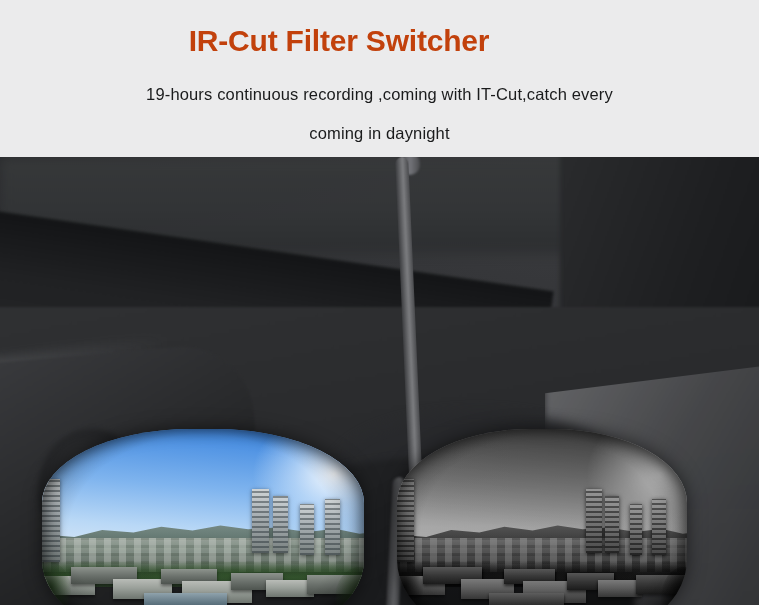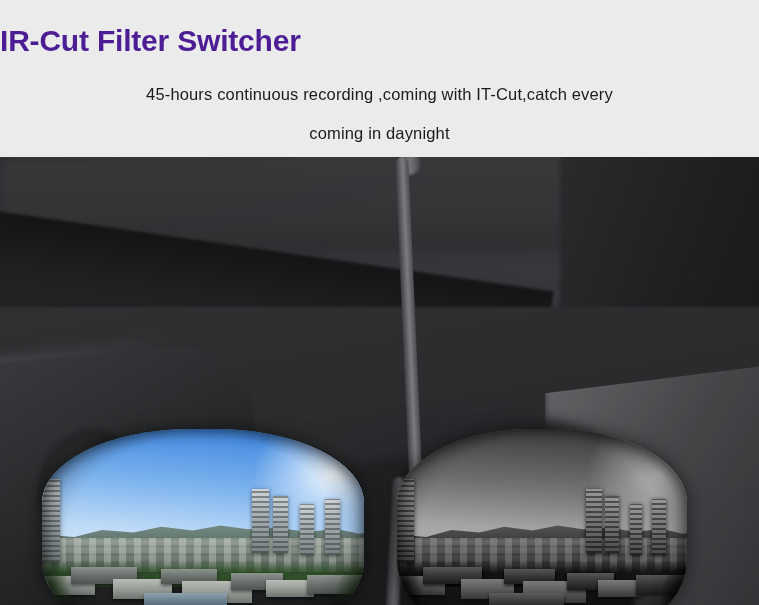--- a/index.html
+++ b/index.html
@@ -8,22 +8,22 @@
 
   .page { position:relative; width:759px; height:605px; }
 
   
   .header {
     position:absolute; left:0; top:0; width:759px; height:157px;
     background:#ebebec;
   }
   .title {
     position:absolute; left:0; top:24px; width:678px;
-    text-align:left;
-    font-size:30px; font-weight:bold; color:#4c1d95;
+    text-align:center;
+    font-size:30px; font-weight:bold; color:#c2410c;
     letter-spacing:-0.2px;
   }
   .subtitle {
     position:absolute; left:0; top:75px; width:759px;
     text-align:center; color:#1a1b1c;
     font-size:16.5px; line-height:39px; letter-spacing:0.15px;
   }
   .subtitle .l2 { display:block; }
 
   
@@ -237,21 +237,21 @@
   }
 </style>
 </head>
 <body>
 
 <div class="page">
 
   <div class="header">
     <div class="title">IR-Cut Filter Switcher</div>
     <div class="subtitle">
-      <span class="l1">45-hours continuous recording ,coming with IT-Cut,catch every</span>
+      <span class="l1">19-hours continuous recording ,coming with IT-Cut,catch every</span>
       <span class="l2">coming in daynight</span>
     </div>
   </div>
 
   <div class="stage">
 
     <div class="bg-base"></div>
     <div class="bg-topwall"></div>
     <div class="bg-foliage"></div>
     <div class="bg-rightcol"></div>

